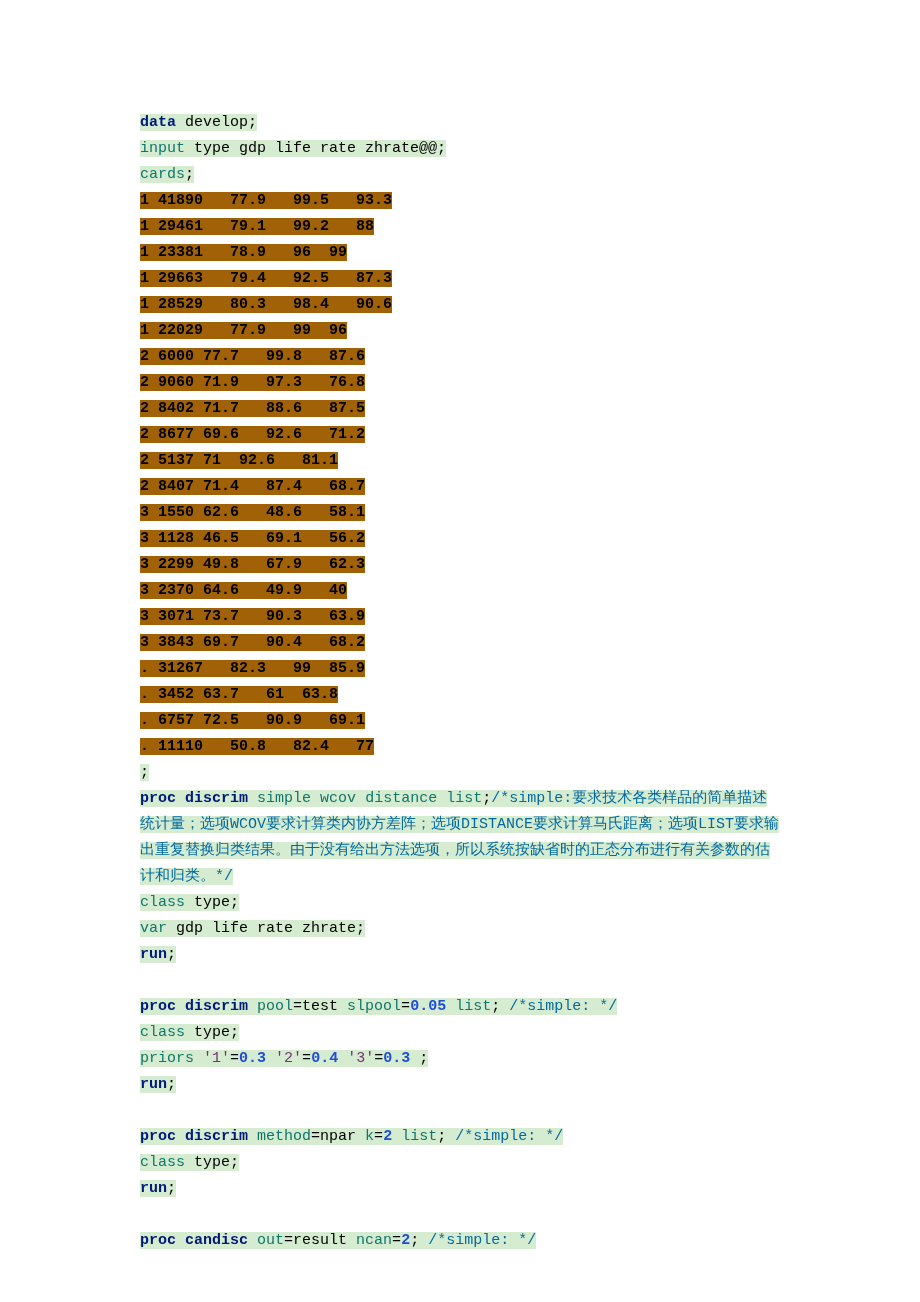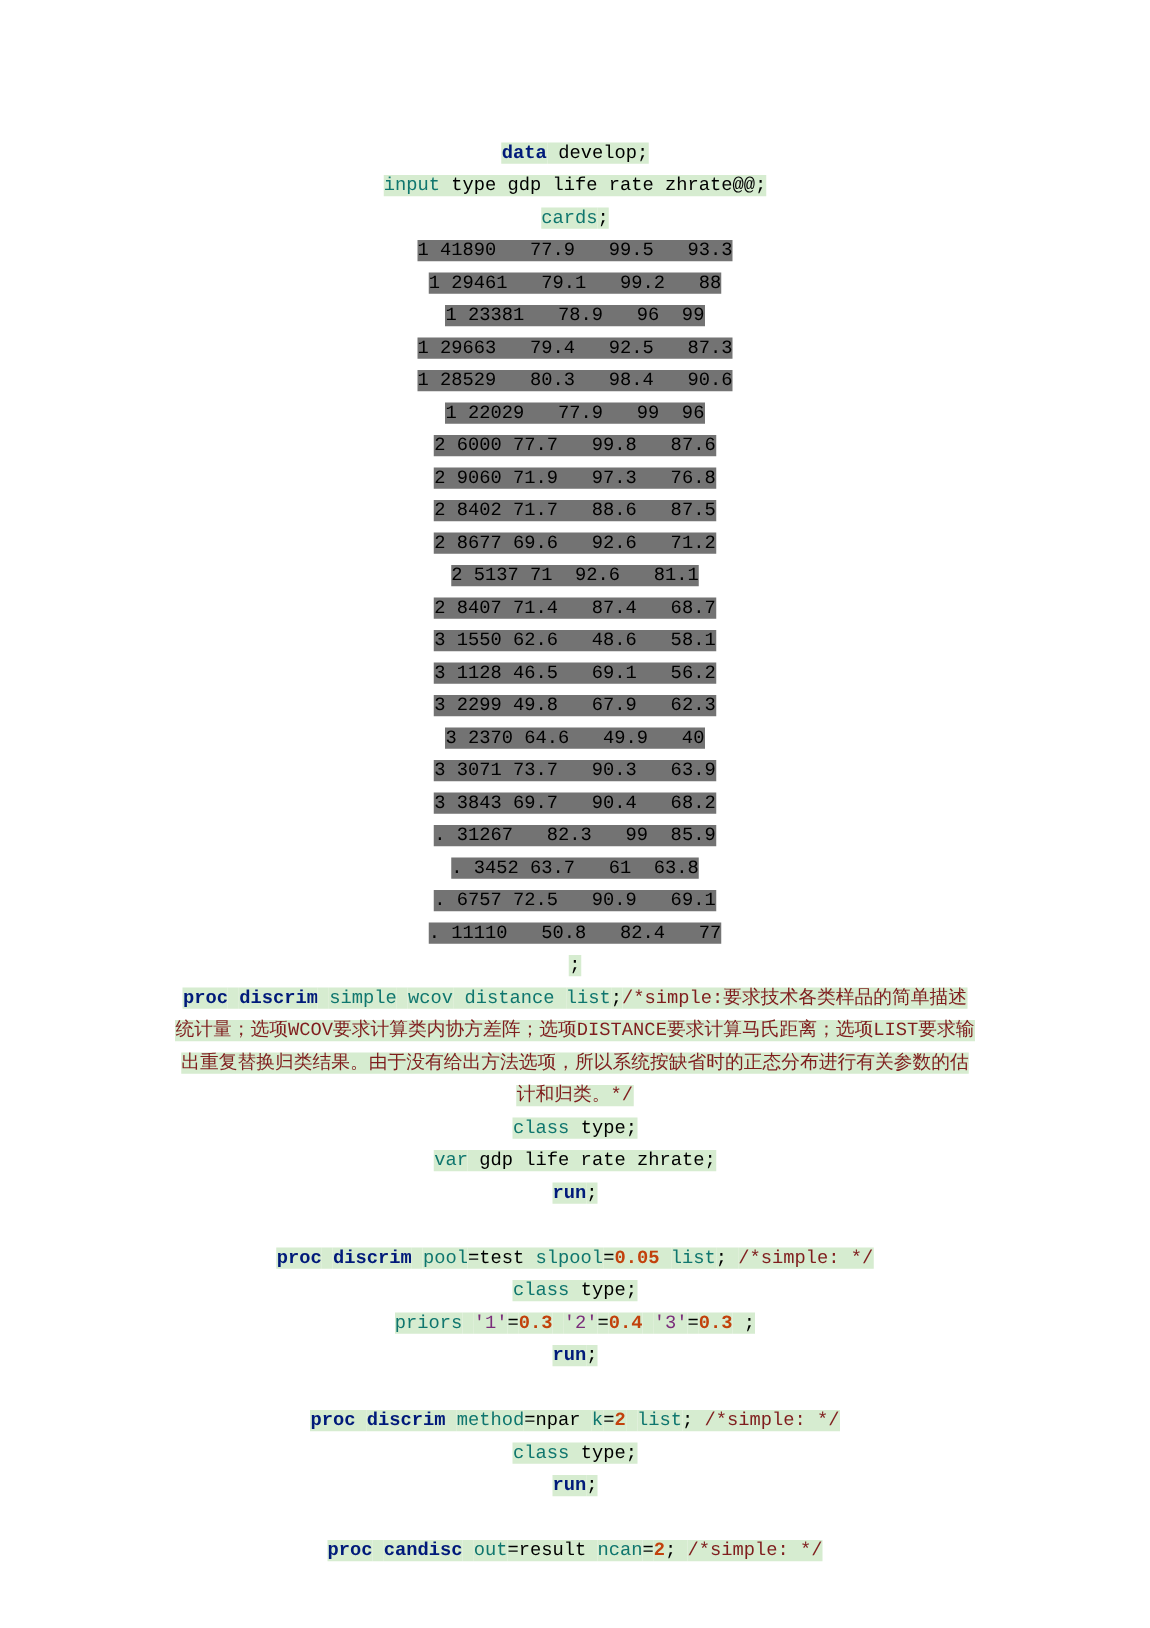--- a/index.html
+++ b/index.html
@@ -9,44 +9,44 @@
     font-family: "Courier New", Courier, monospace;
     font-size: 15px;
     line-height: 26px;
     color: #000;
     width: 920px;
     box-sizing: border-box;
   }
   .code {
     white-space: pre-wrap;
     word-break: break-word;
-    text-align: center;
   }
   .line {
     display: block;
   }
   .hl {
     background: #d6ecd0;
   }
   .hl-y {
-    background: #737373;
+    background: #a16207;
+    font-weight: bold;
   }
   .kw {
     color: #001a7a;
     font-weight: bold;
   }
   .fn {
     color: #0f766e;
   }
   .num {
-    color: #c2410c;
+    color: #1d4ed8;
     font-weight: bold;
   }
   .cm {
-    color: #7f1d1d;
+    color: #0369a1;
   }
   .tx {
     color: #000;
   }
   .str {
     color: #7a2d7a;
   }
 </style>
 </head>
 <body>

